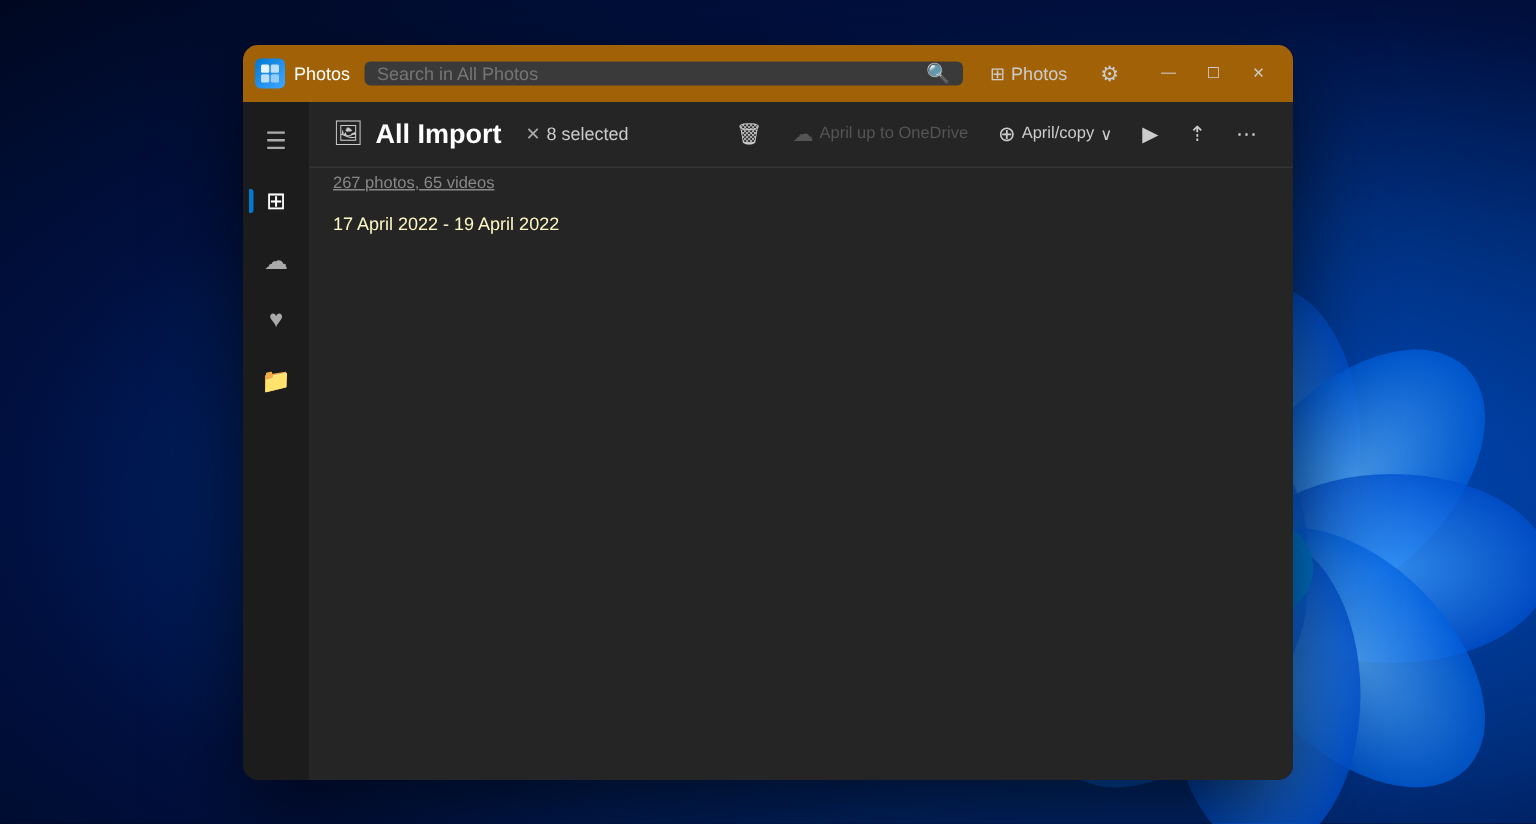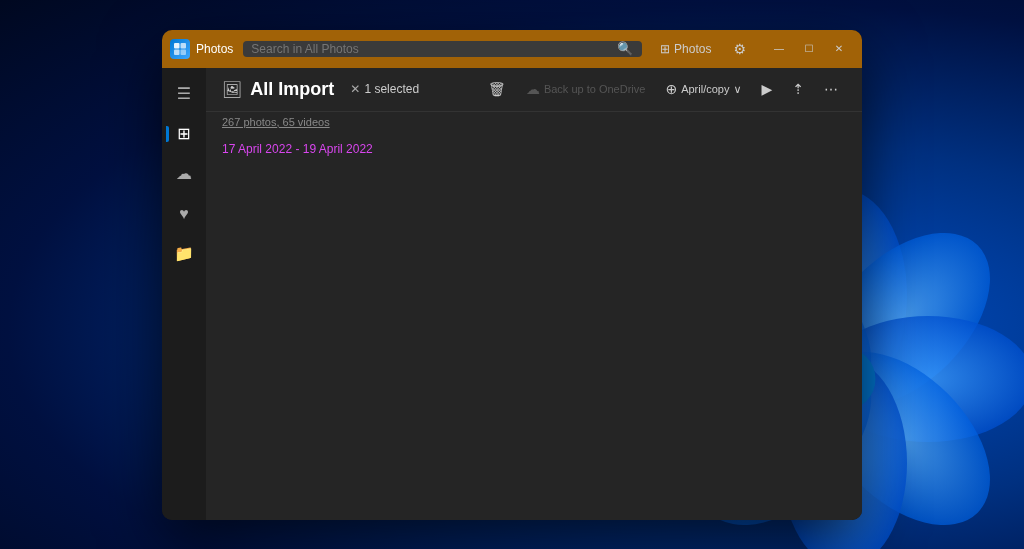--- a/index.html
+++ b/index.html
@@ -253,21 +253,21 @@
       padding: 4px 16px 8px;
       color: #888;
       font-size: 11px;
       flex-shrink: 0;
       text-decoration: underline;
     }
 
     
     .date-section {
       padding: 6px 16px 8px;
-      color: #d946ef;
+      color: #fef9c3;
       font-size: 12px;
       font-weight: 500;
       flex-shrink: 0;
     }
 
     
     .photo-grid {
       flex: 1;
       padding: 0 16px;
       display: grid;
@@ -453,30 +453,30 @@
     </div>
 
     <div class="content-pane">
 
       <div class="content-toolbar">
         <div class="page-title-area">
           <span class="page-title-icon">🖼</span>
           <span class="page-title">All Import</span>
           <div class="selected-badge">
             <span class="selected-x">✕</span>
-            <span class="selected-count">1 selected</span>
+            <span class="selected-count">8 selected</span>
           </div>
         </div>
         <div class="toolbar-actions">
           <button class="toolbar-btn">
             <span class="toolbar-icon">🗑</span>
           </button>
           <button class="toolbar-btn disabled">
             <span class="toolbar-icon">☁</span>
-            <span>Back up to OneDrive</span>
+            <span>April up to OneDrive</span>
           </button>
           <button class="toolbar-btn">
             <span class="toolbar-icon">⊕</span>
             <span>April/copy</span>
             <span>∨</span>
           </button>
           <button class="toolbar-btn">
             <span class="toolbar-icon">▶</span>
           </button>
           <button class="toolbar-btn">

